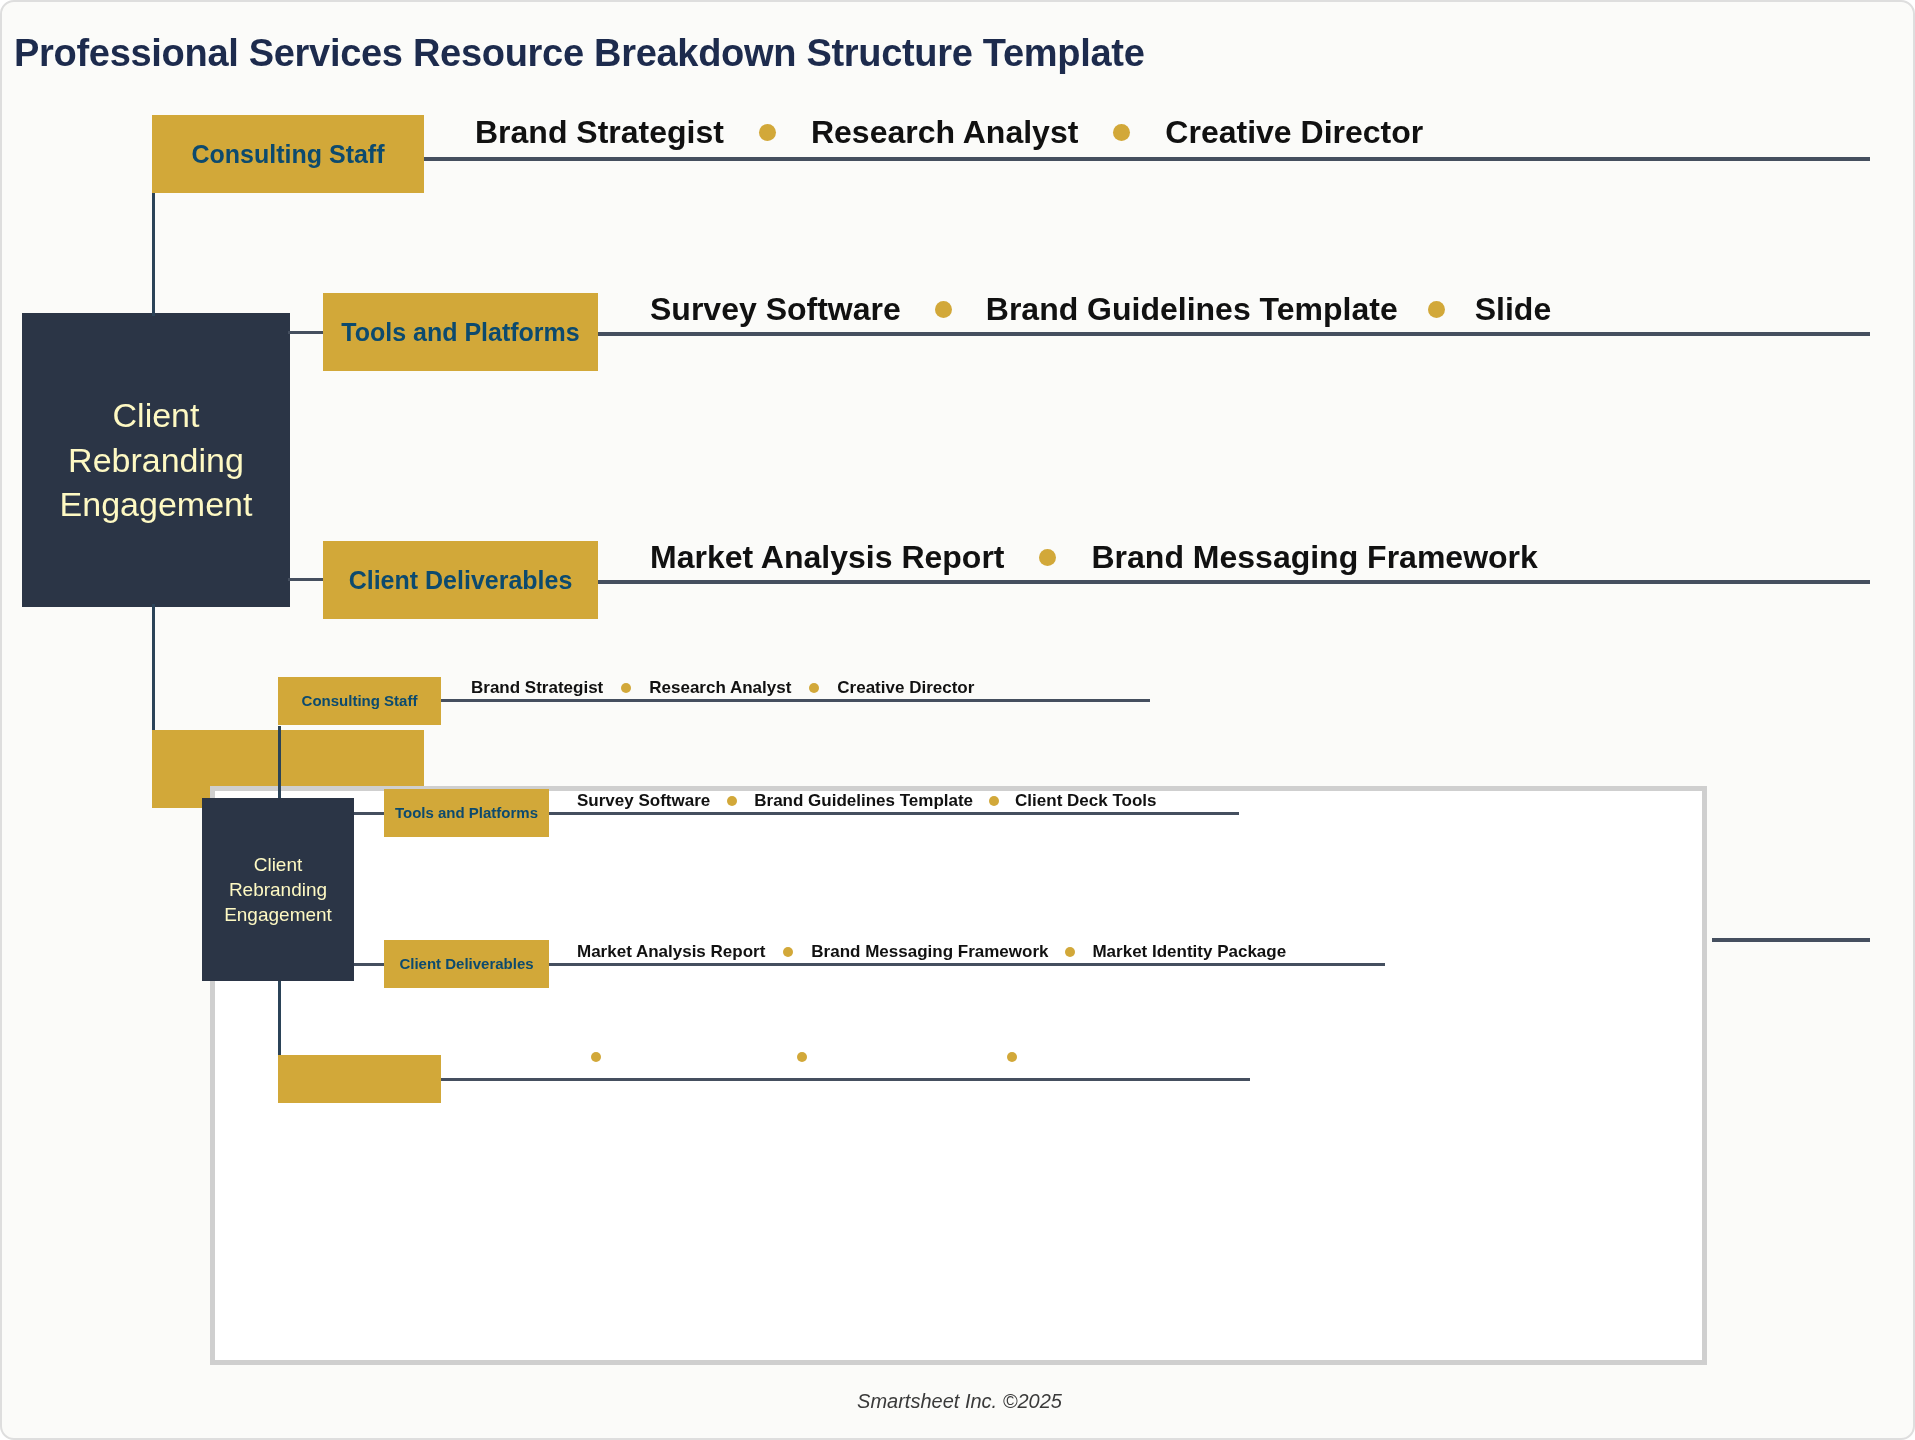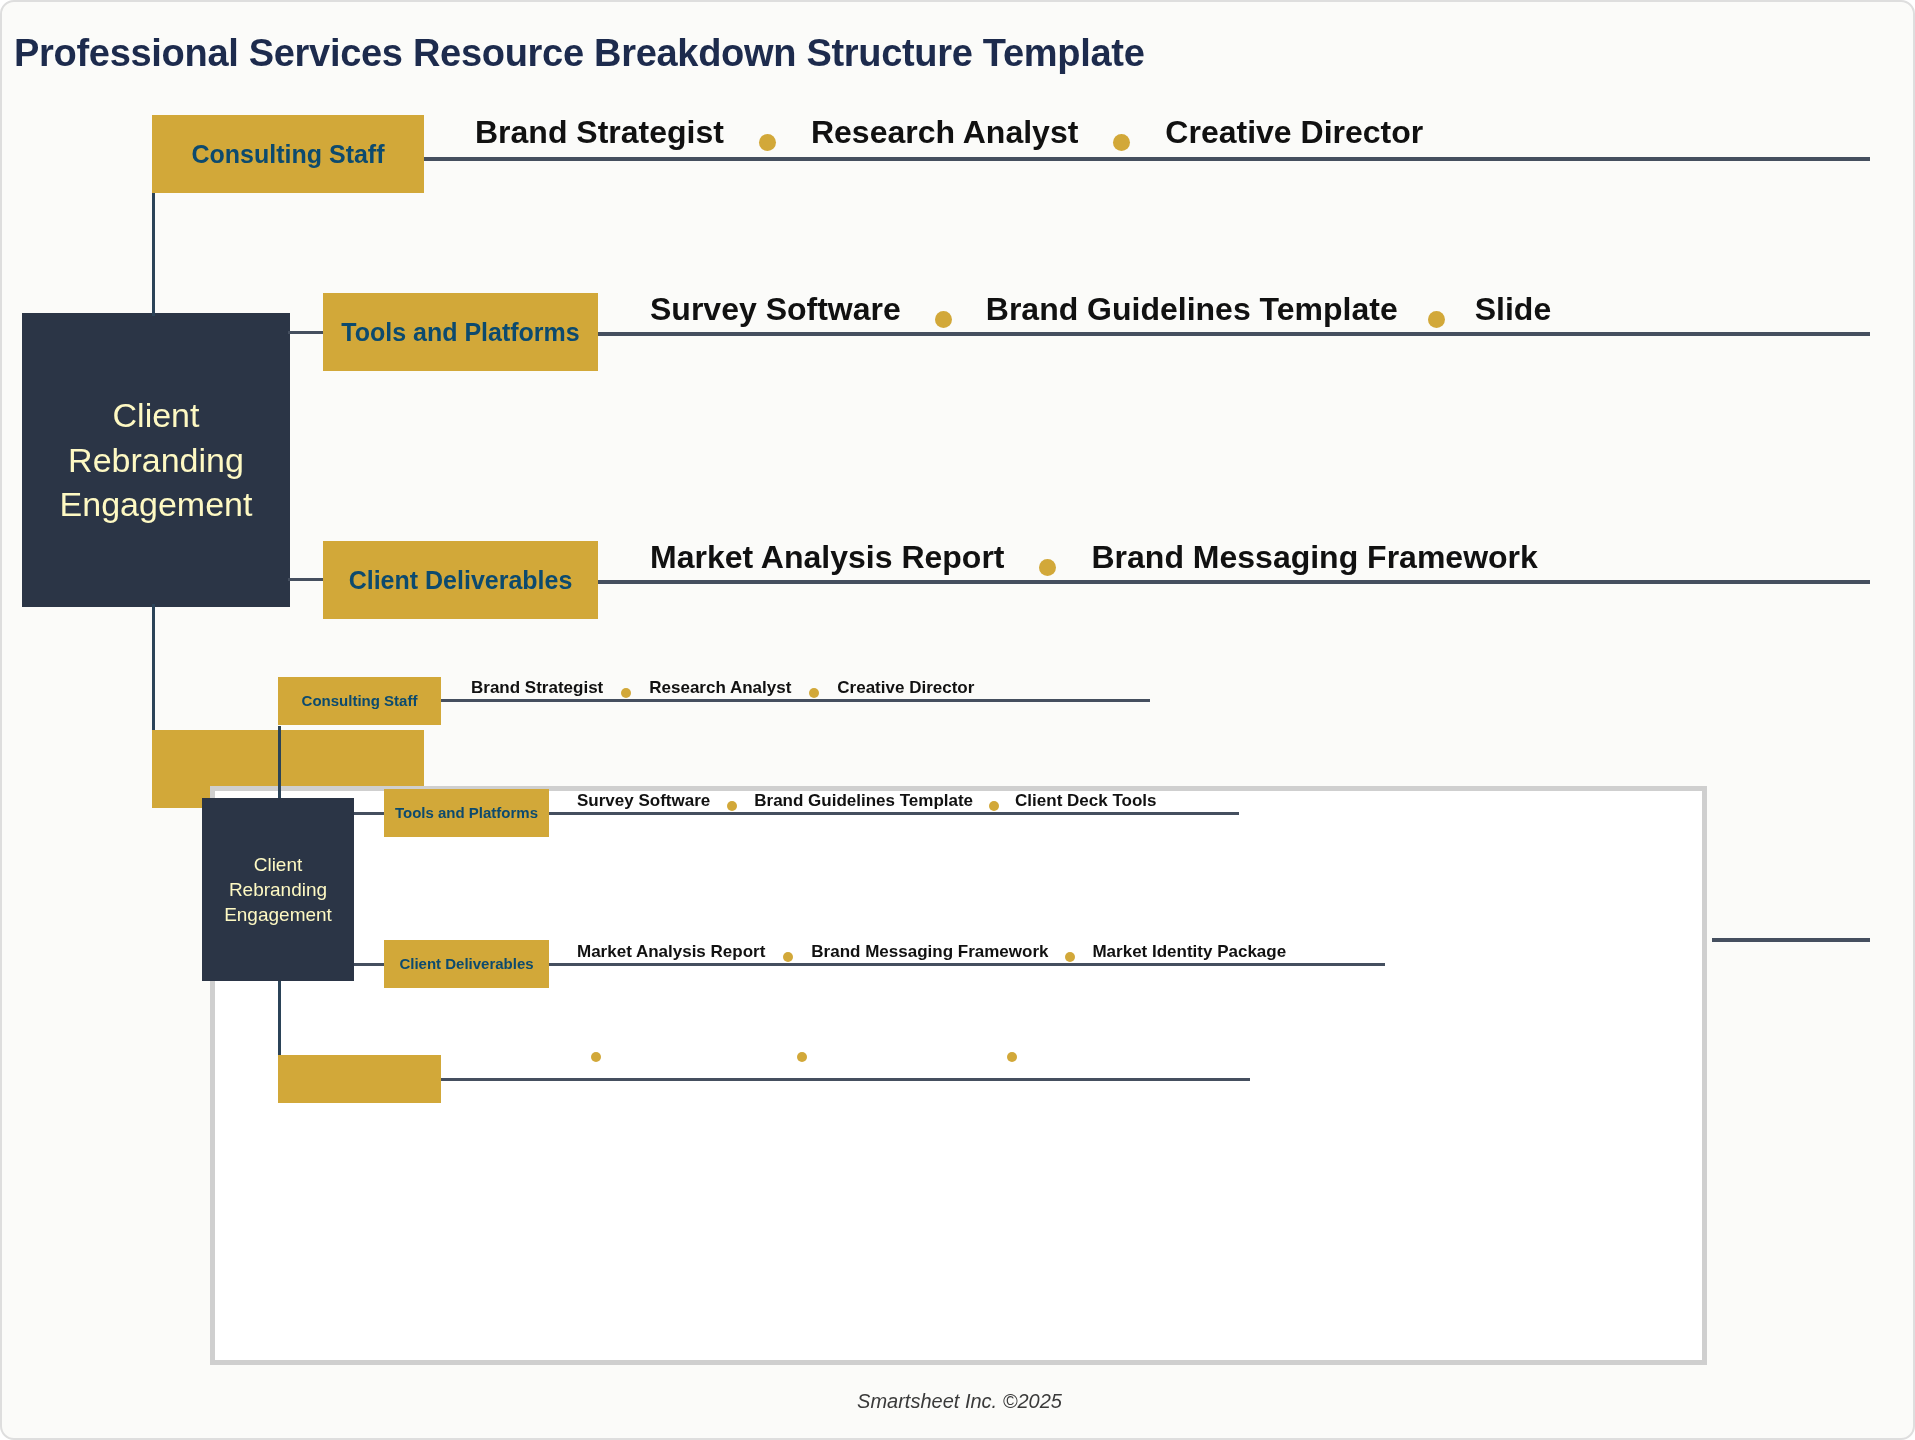--- a/index.html
+++ b/index.html
@@ -39,21 +39,21 @@
     position:absolute;background:#2b3546;box-sizing:border-box;
     display:flex;align-items:center;justify-content:center;
     color:#fef9c3;text-align:center;line-height:1.32;
     font-weight:400;
   }
   .hline{position:absolute;background:#454f5f;height:4px;}
   .hline.thin{height:3px;}
   .vline{position:absolute;background:#2b4358;width:4px;}
   .vline.thin{width:3px;}
 
-  .leafrow{position:absolute;white-space:nowrap;display:flex;align-items:flex-end;}
+  .leafrow{position:absolute;white-space:nowrap;display:flex;align-items:center;}
   .leaf{color:#111111;font-weight:bold;}
   .dot{
     display:inline-block;border-radius:50%;
     background:#d2a839;flex:none;
   }
 
   
   .big .leaf{font-size:32px;}
   .big .dot{width:17px;height:17px;}
 

